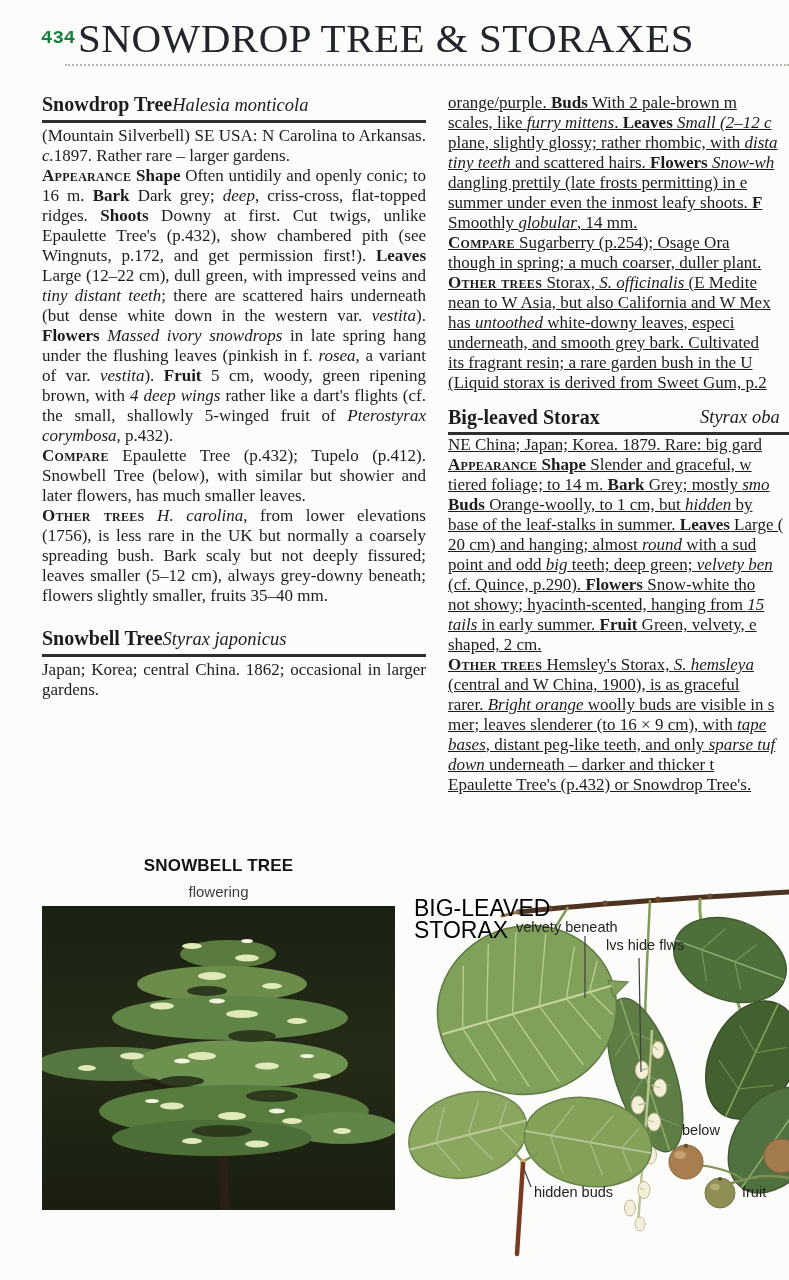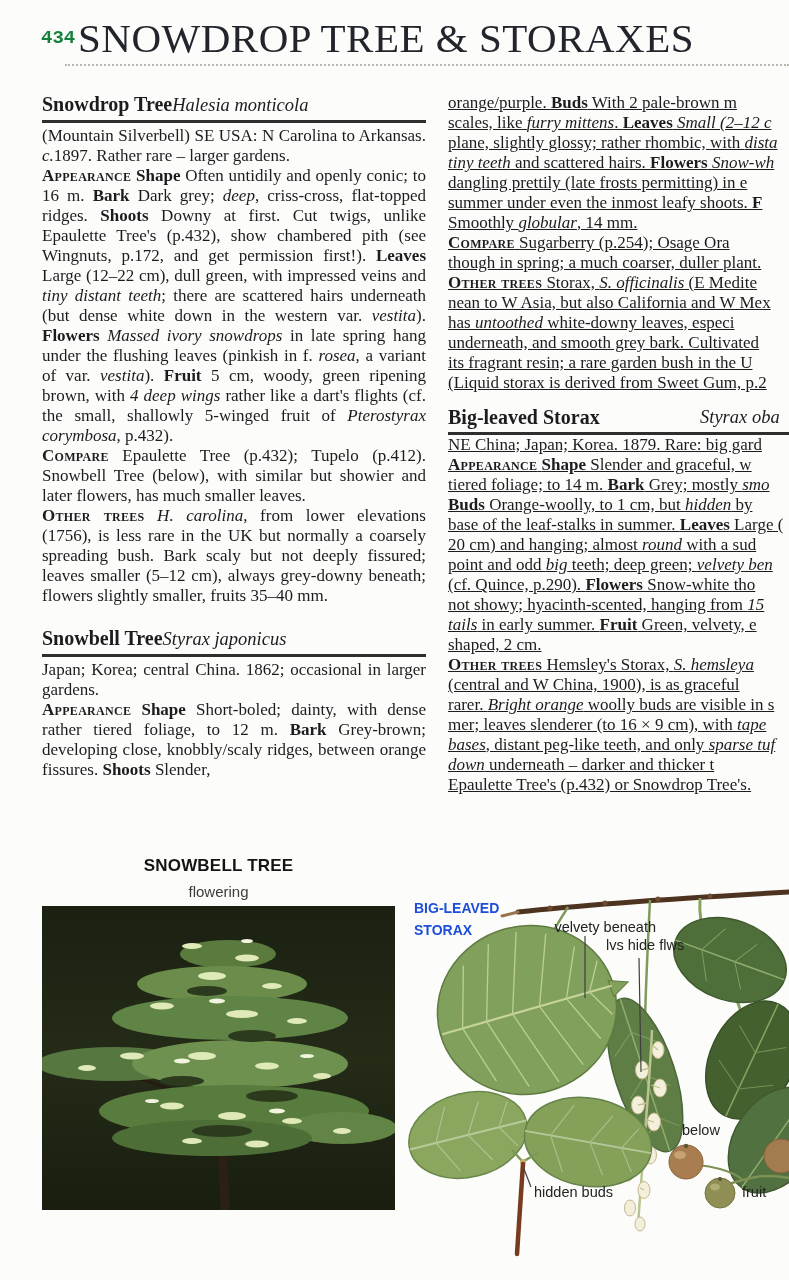--- a/index.html
+++ b/index.html
@@ -47,26 +47,26 @@
     font-family:"Liberation Sans", sans-serif; font-weight:bold; font-size:17px; color:#141414; letter-spacing:.2px;
   }
   .fig-caption-sub {
     position:absolute; left:42px; top:883px; width:353px; text-align:center;
     font-family:"Liberation Sans", sans-serif; font-size:15px; color:#3c3c3c;
   }
   svg.photo { position:absolute; left:42px; top:906px; display:block; }
   svg.illo  { position:absolute; left:400px; top:880px; display:block; }
   .storax-title {
     position:absolute; left:414px; top:897px;
-    font-family:"Liberation Sans", sans-serif; font-weight:bold; font-size:14px; line-height:22px; color:#1d4ed8;
+    font-family:"Liberation Sans", sans-serif; font-weight:normal; font-size:23px; line-height:22px; color:#000000;
   }
   .illo-label {
     position:absolute; font-family:"Liberation Sans", sans-serif; font-size:14.5px; color:#232323; white-space:nowrap;
   }
-  #lbl-velvety { left:516px; top:919px; width:140px; text-align:right; }
+  #lbl-velvety { left:516px; top:919px; width:140px; text-align:left; }
   #lbl-lvs     { left:606px; top:937px; }
   #lbl-flws    { left:682px; top:1122px; }
   #lbl-fruit   { left:742px; top:1184px; }
   #lbl-hidden  { left:534px; top:1184px; }
 </style>
 </head>
 <body>
 
 <div class="page">
 
@@ -88,21 +88,20 @@
         </div>
     </section>
 
     <section class="sec2">
       <div class="sechead">
         <span class="secname">Snowbell Tree</span>
         <span class="secspecies">Styrax japonicus</span>
       </div>
       <div class="sec-body">
           <p>Japan; Korea; central China. 1862; occasional in larger gardens.</p>
-          <p><span class="sc">Appearance</span> <b>Shape</b> Short-boled; dainty, with dense rather tiered foliage, to 12 m. <b>Bark</b> Grey-brown; developing close, knobbly/scaly ridges, between orange fissures. <b>Shoots</b> Slender,</p>
         </div>
     </section>
   </div>
 
   <div class="col col-right">
     <div class="sec-body lines">
         <div class="tline">orange/purple. <b>Buds</b> With 2 pale-brown m</div>
         <div class="tline">scales, like <i>furry mittens</i>. <b>Leaves</b> <i>Small (2–12 c</i></div>
         <div class="tline">plane, slightly glossy; rather rhombic, with <i>dista</i></div>
         <div class="tline"><i>tiny teeth</i> and scattered hairs. <b>Flowers</b> <i>Snow-wh</i></div>

